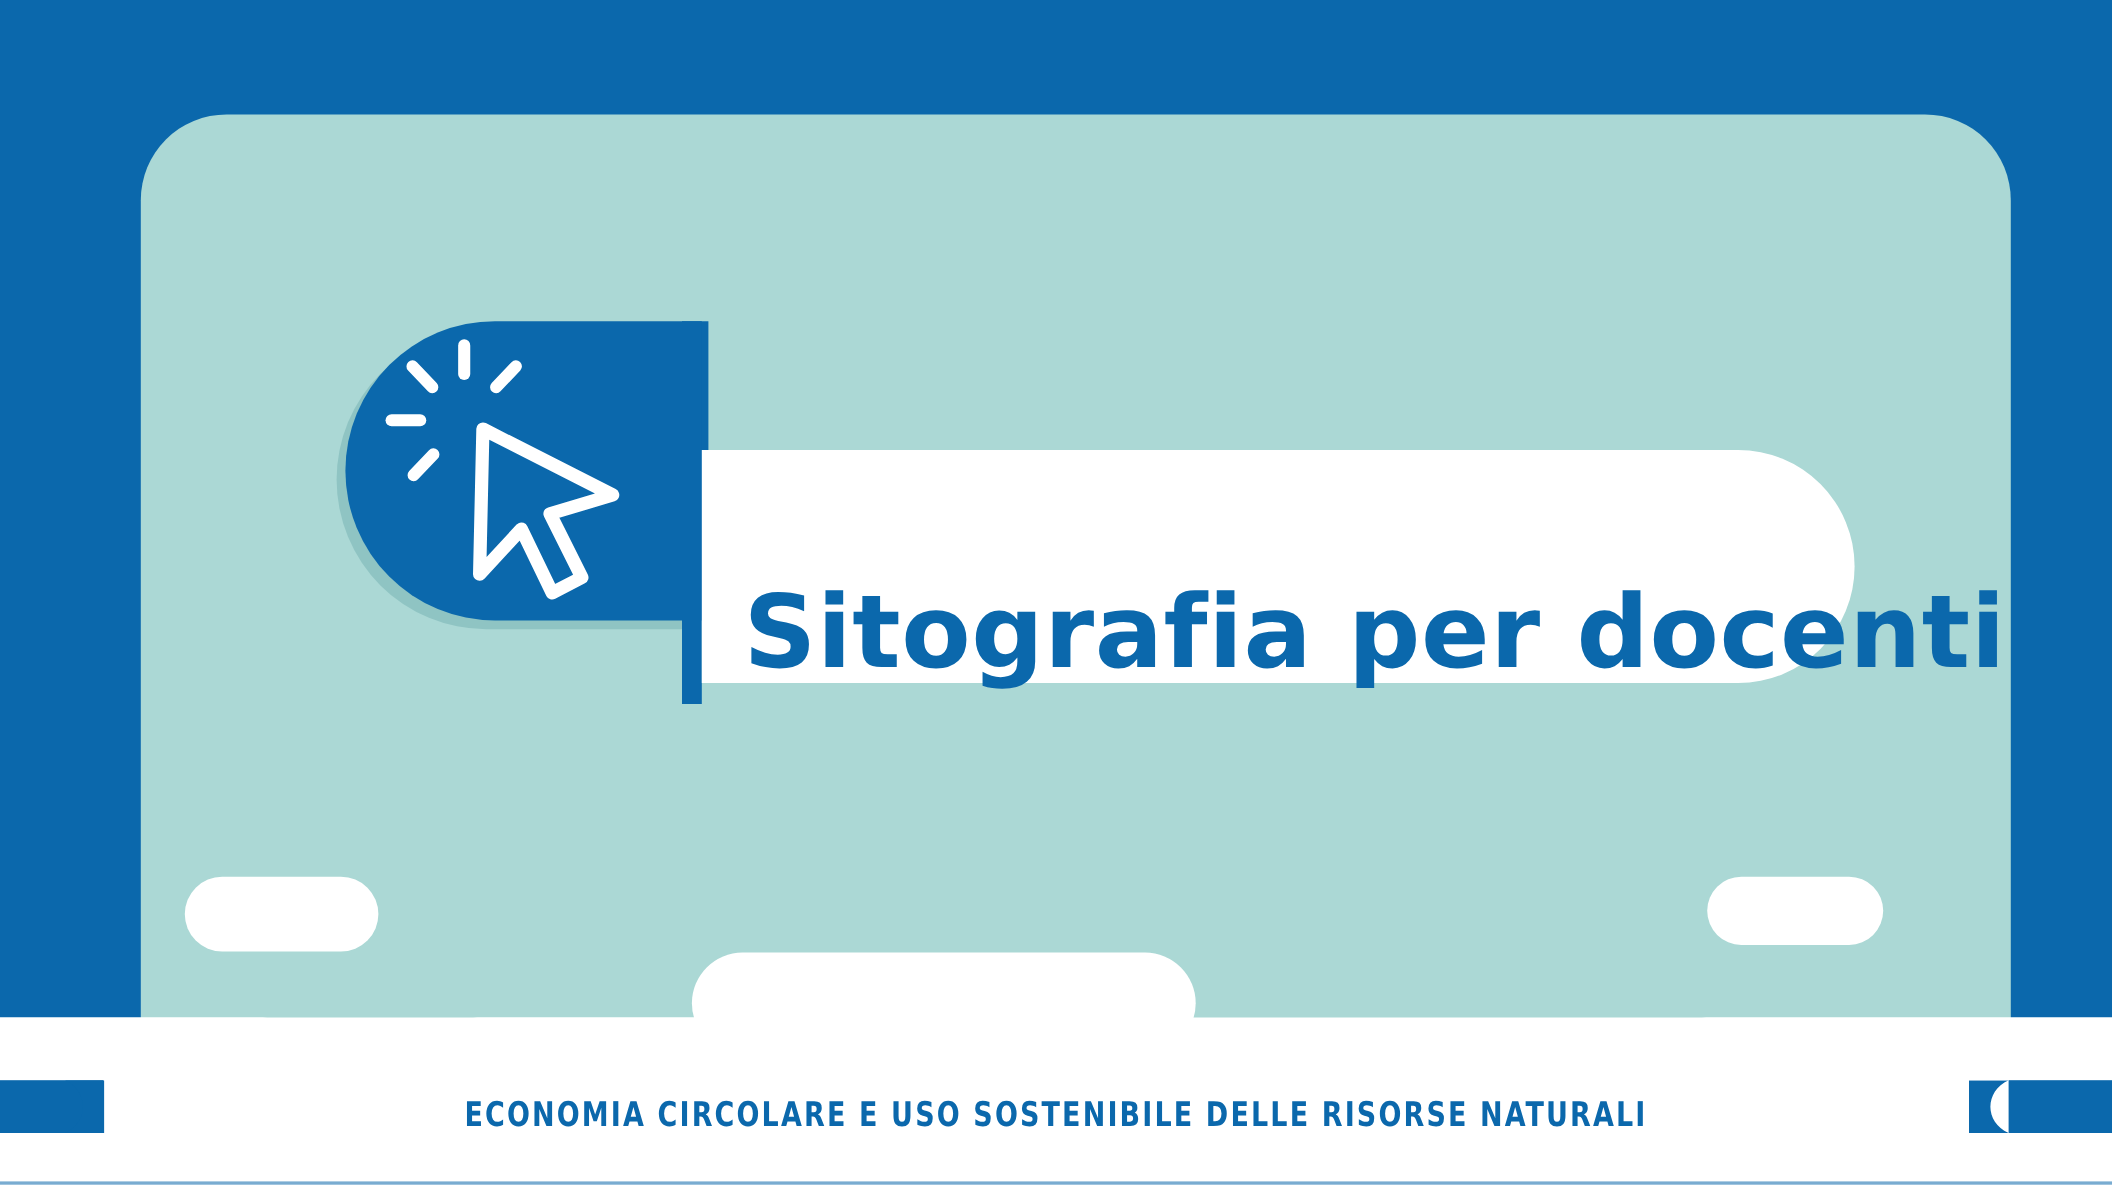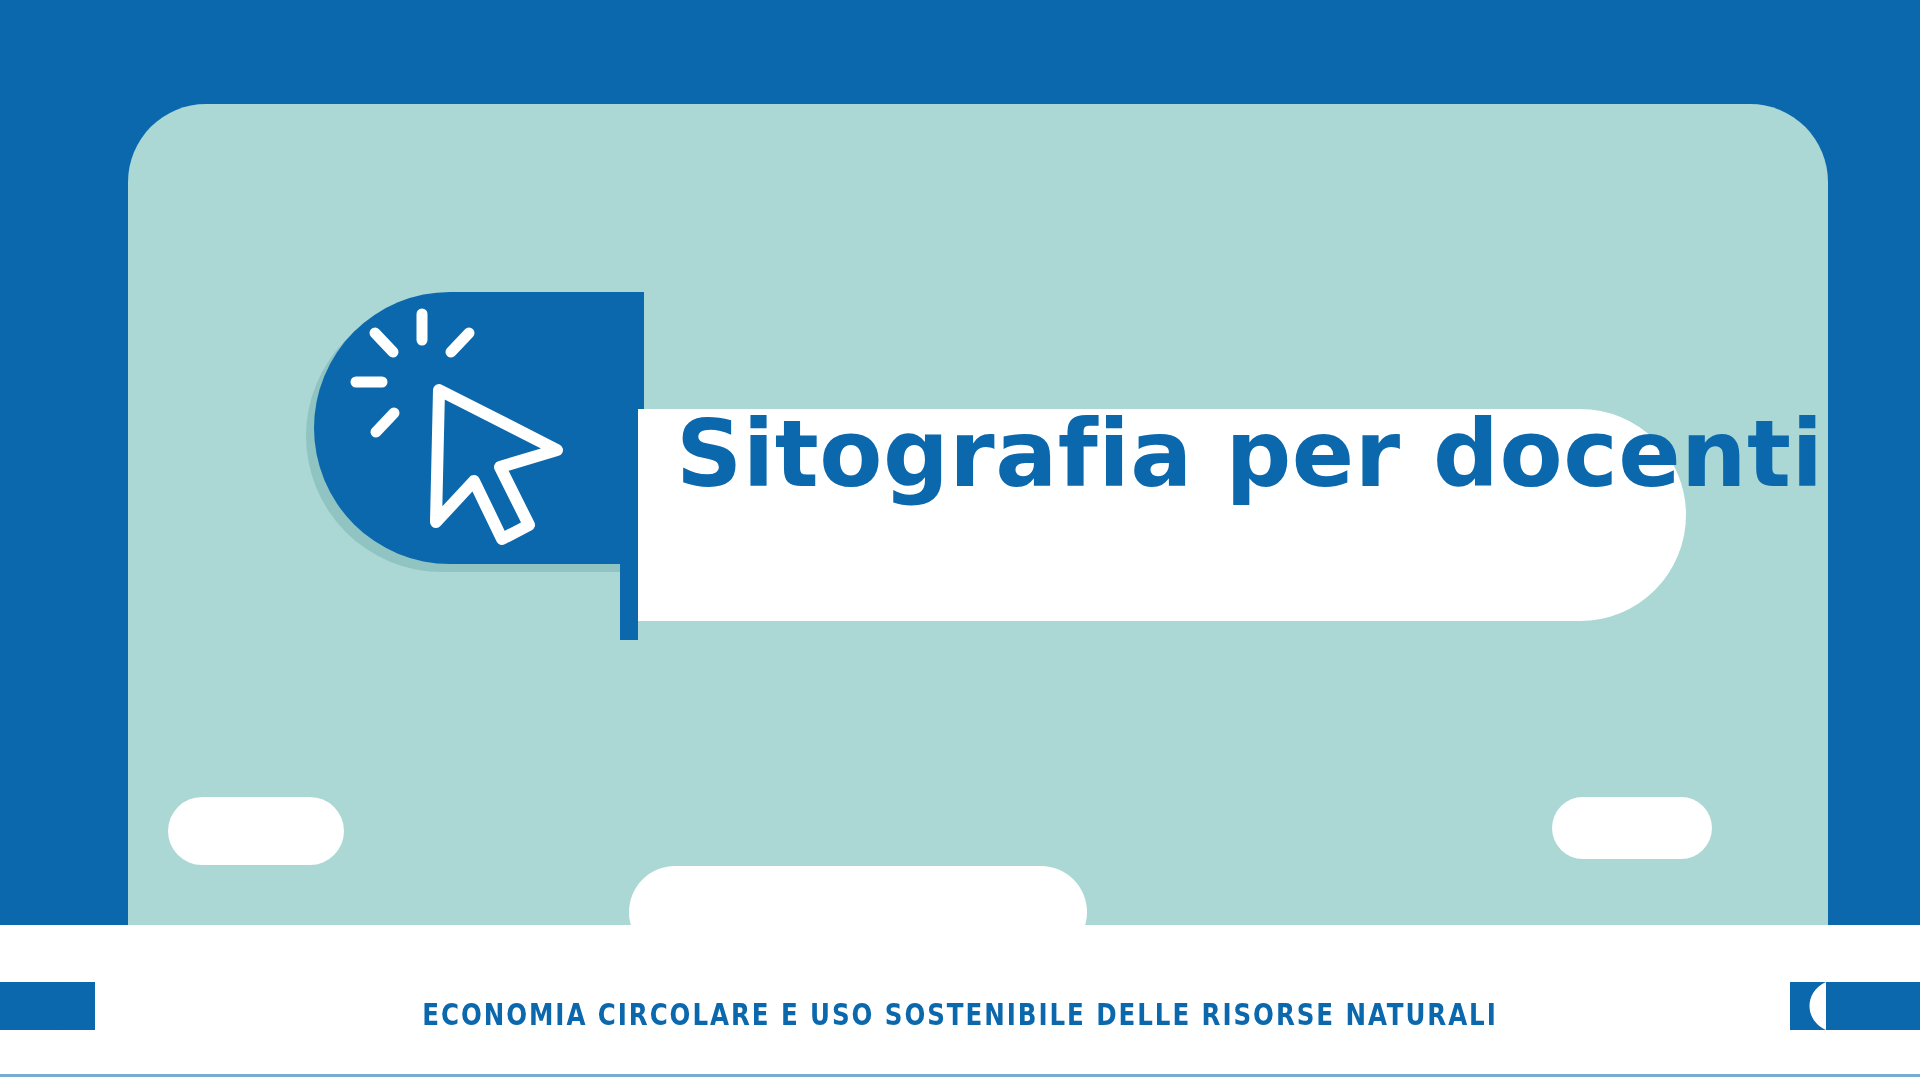--- a/index.html
+++ b/index.html
@@ -45,21 +45,21 @@
     background:#0B68AC;
   }
 
   
   .title-pill {
     position:absolute;
     left:638px; top:409px;
     width:1048px; height:212px;
     background:#FFFFFF;
     border-radius:0 106px 106px 0;
-    display:flex; align-items:flex-start;
+    display:flex; align-items:flex-end;
   }
   .title-text {
     color:#0B68AC;
     font-family:"DejaVu Sans", sans-serif;
     font-size:92px;
     font-weight:700;
     letter-spacing:0.5px;
     line-height:1;
     padding-left:38px;
     white-space:nowrap;

